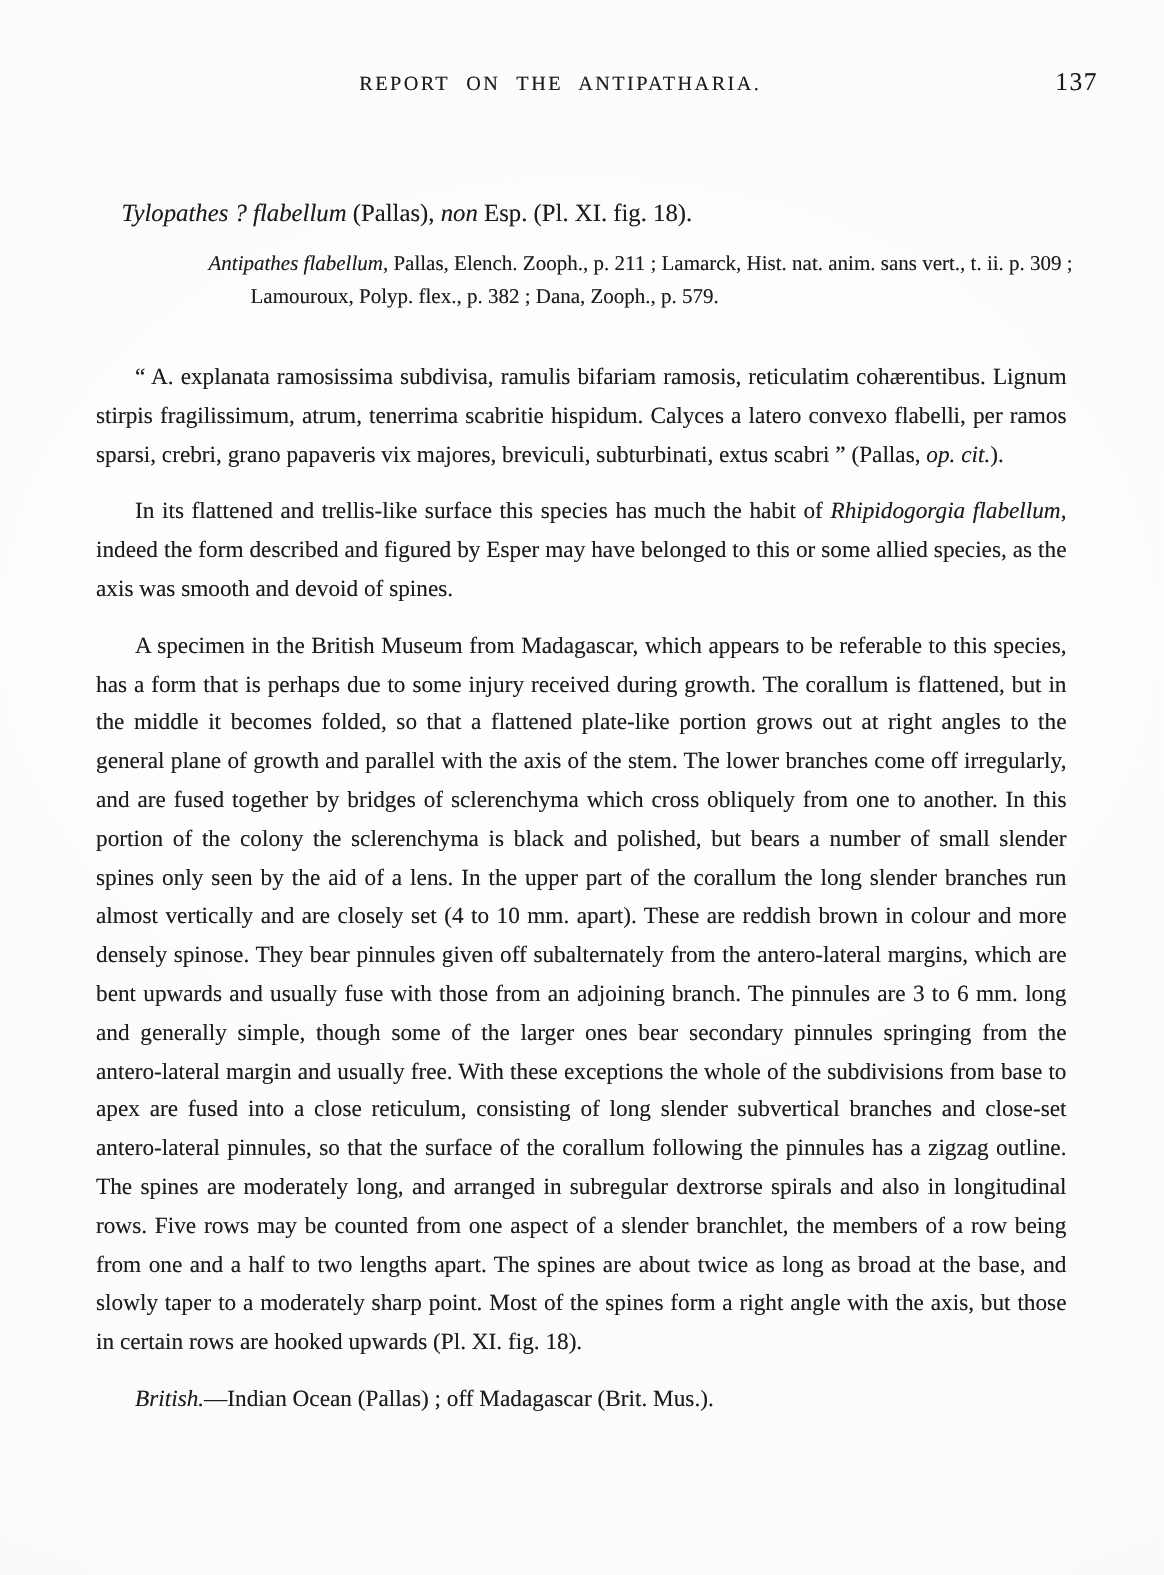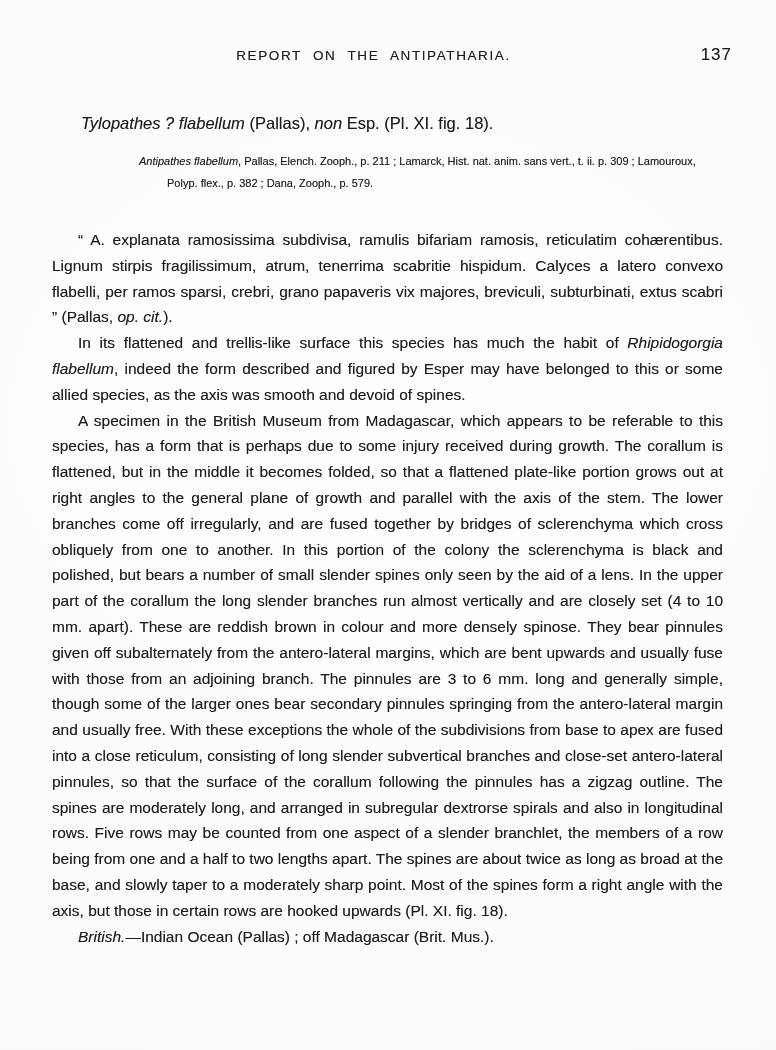--- a/index.html
+++ b/index.html
@@ -9,21 +9,21 @@
   body {
     width: 776px;
     height: 1050px;
     background: #fefefe;
     overflow: hidden;
   }
   .page {
     position: relative;
     width: 776px;
     height: 1050px;
-    font-family: Liberation Sans, sans-serif;
+    font-family: Liberation Serif, serif;
     color: #1c1c1c;
     background:
       radial-gradient(ellipse 900px 700px at 50% 40%, rgba(0,0,0,0.00), rgba(0,0,0,0.015)),
       #fefefe;
   }
   .page * {
     text-shadow: 0 0 0.4px rgba(20,20,20,0.45);
   }
   .running-header {
     position: absolute;
@@ -45,50 +45,50 @@
   .page-number {
     position: absolute;
     right: -9px;
     top: -3px;
     font-size: 17px;
     letter-spacing: 1px;
     text-align: right;
   }
   .species-heading {
     position: absolute;
-    top: 114px;
+    top: 132px;
     left: 81px;
     font-size: 16.5px;
     white-space: nowrap;
   }
   .it { font-style: italic; }
   .synonymy {
     position: absolute;
-    top: 151px;
+    top: 166px;
     left: 139px;
     width: 584px;
-    font-size: 11px;
+    font-size: 14px;
     line-height: 21.5px;
   }
   .synonym-entry {
     padding-left: 28px;
     text-indent: -28px;
     margin: 0;
   }
   .body-text {
     position: absolute;
     top: 227px;
     left: 52px;
     width: 671px;
     font-size: 15.5px;
     line-height: 25.8px;
     text-align: justify;
   }
   .body-text p {
-    margin: 0;
+    margin: 12px;
     text-indent: 26px;
   }
 </style>
 </head>
 <body>
 
 <div class="page">
 
   <div class="running-header">
     <div class="report-title">REPORT ON THE ANTIPATHARIA.</div>

